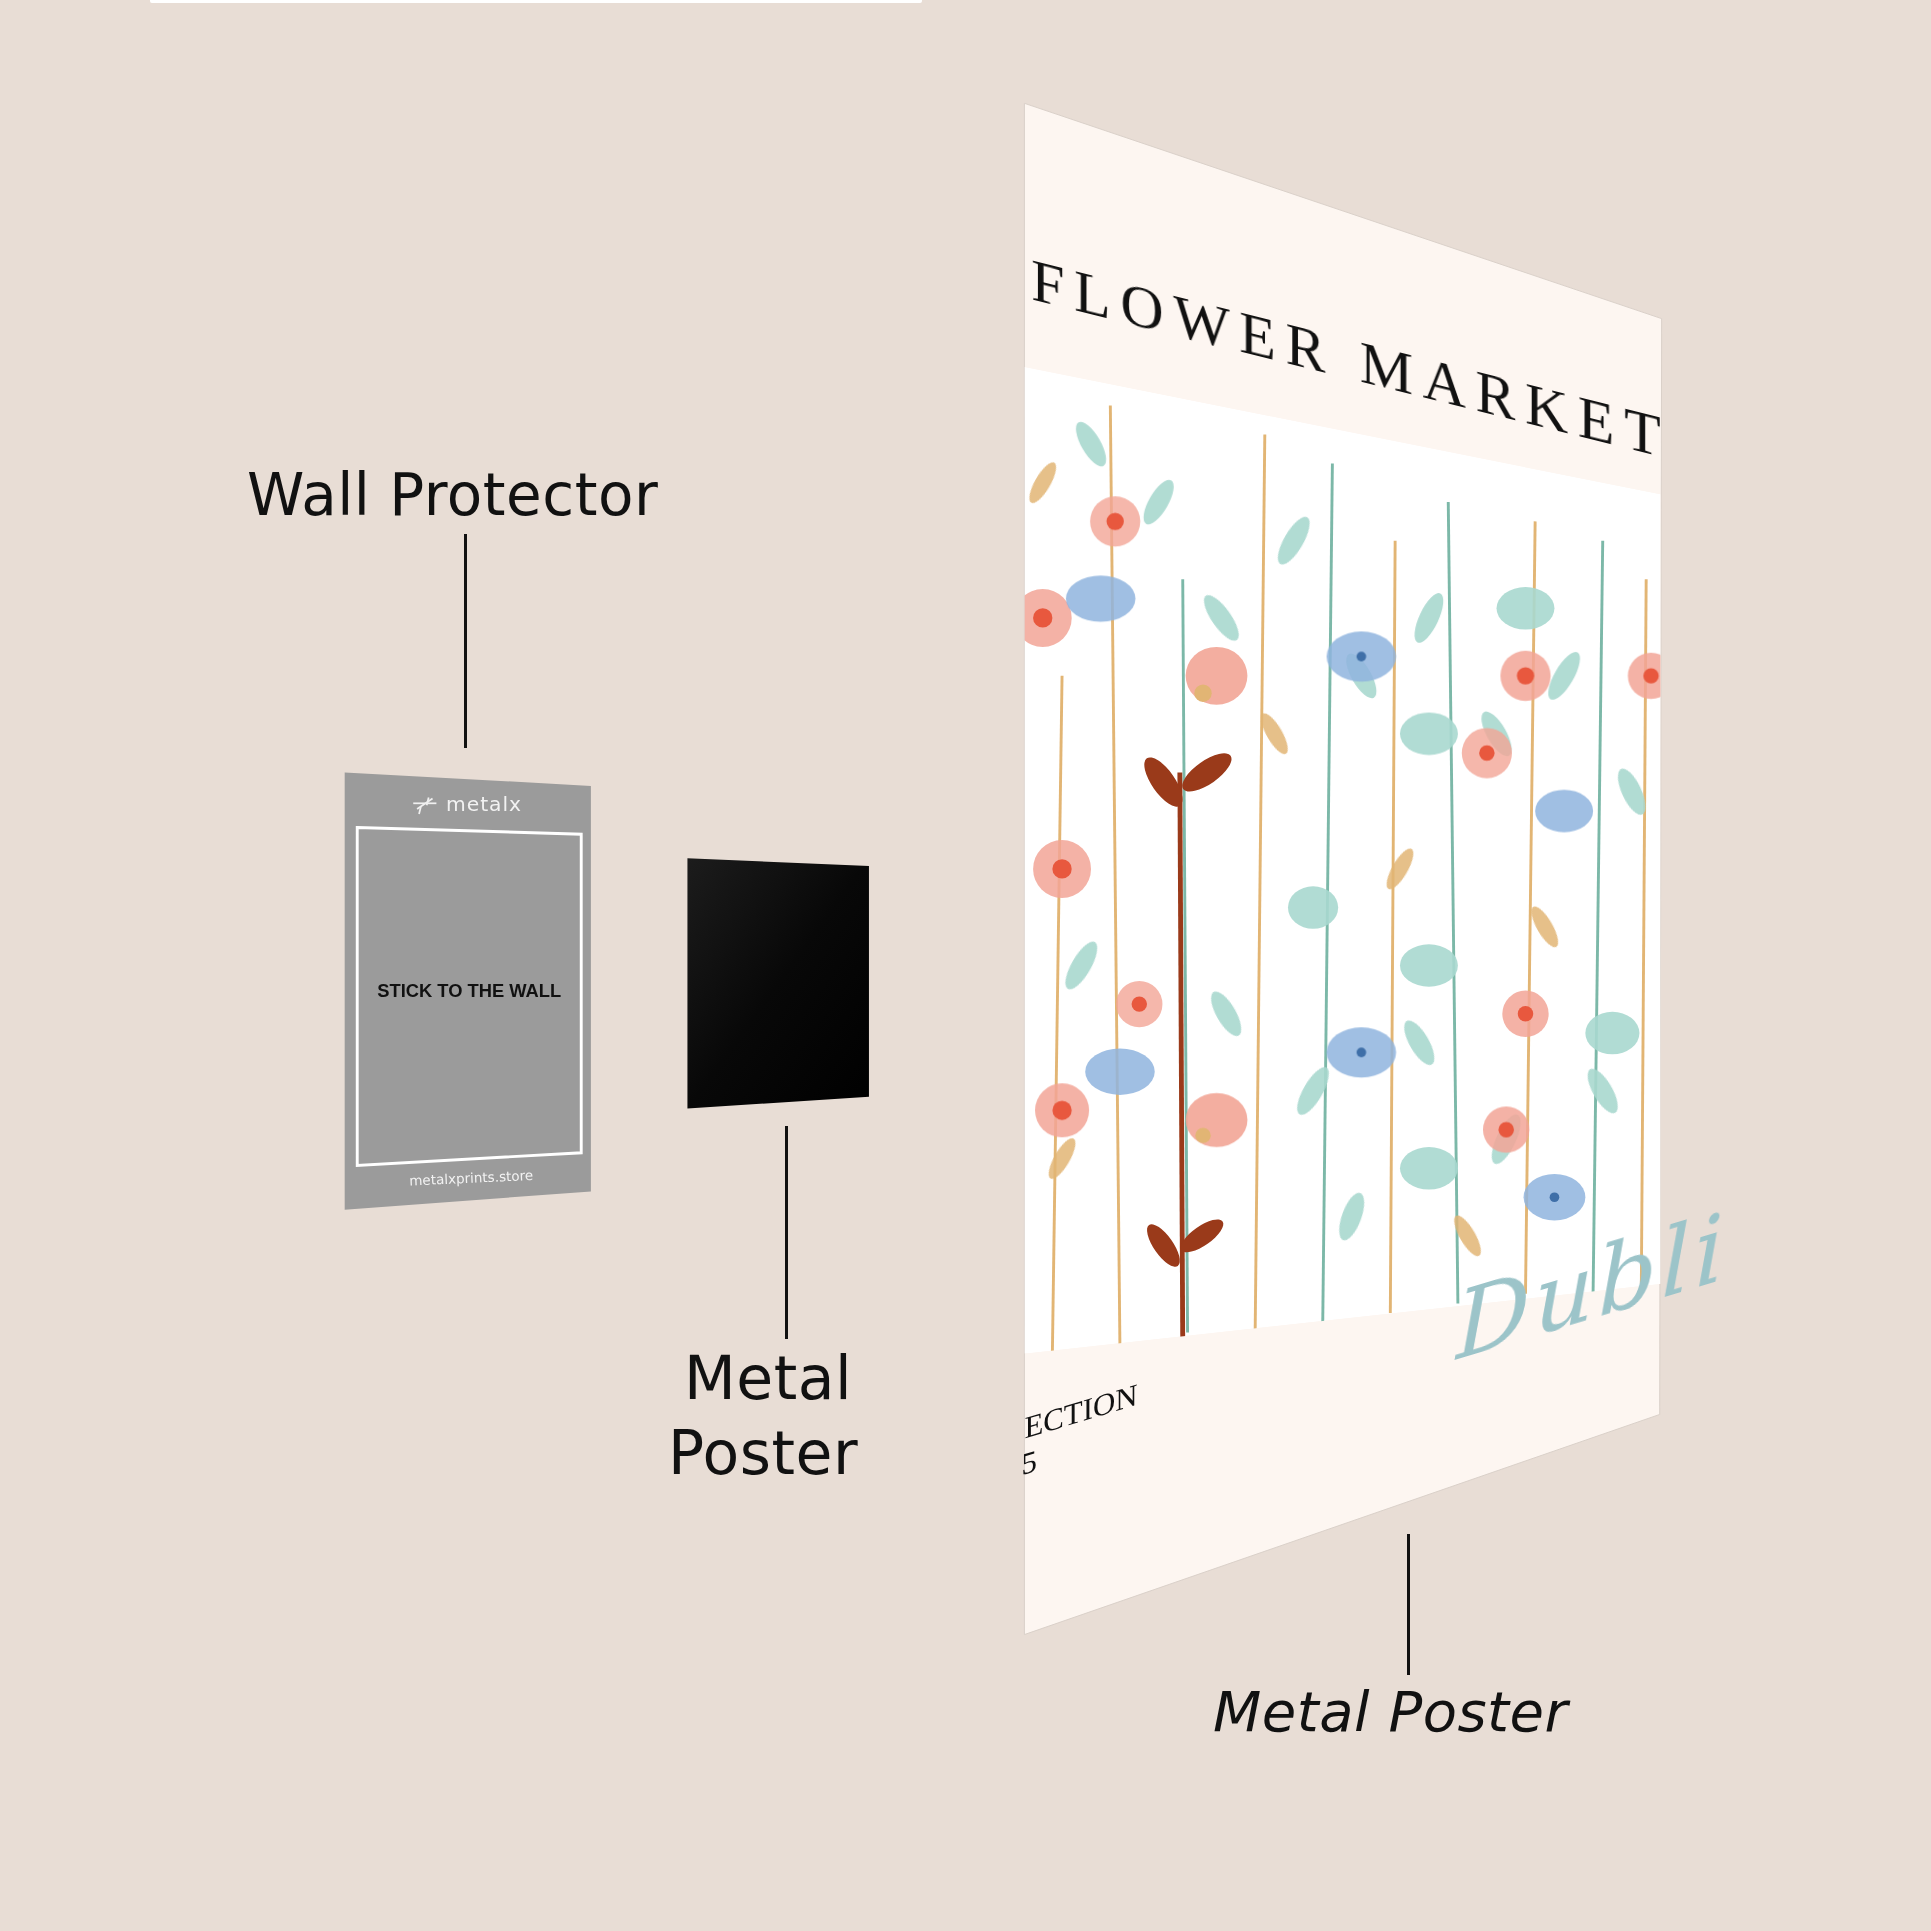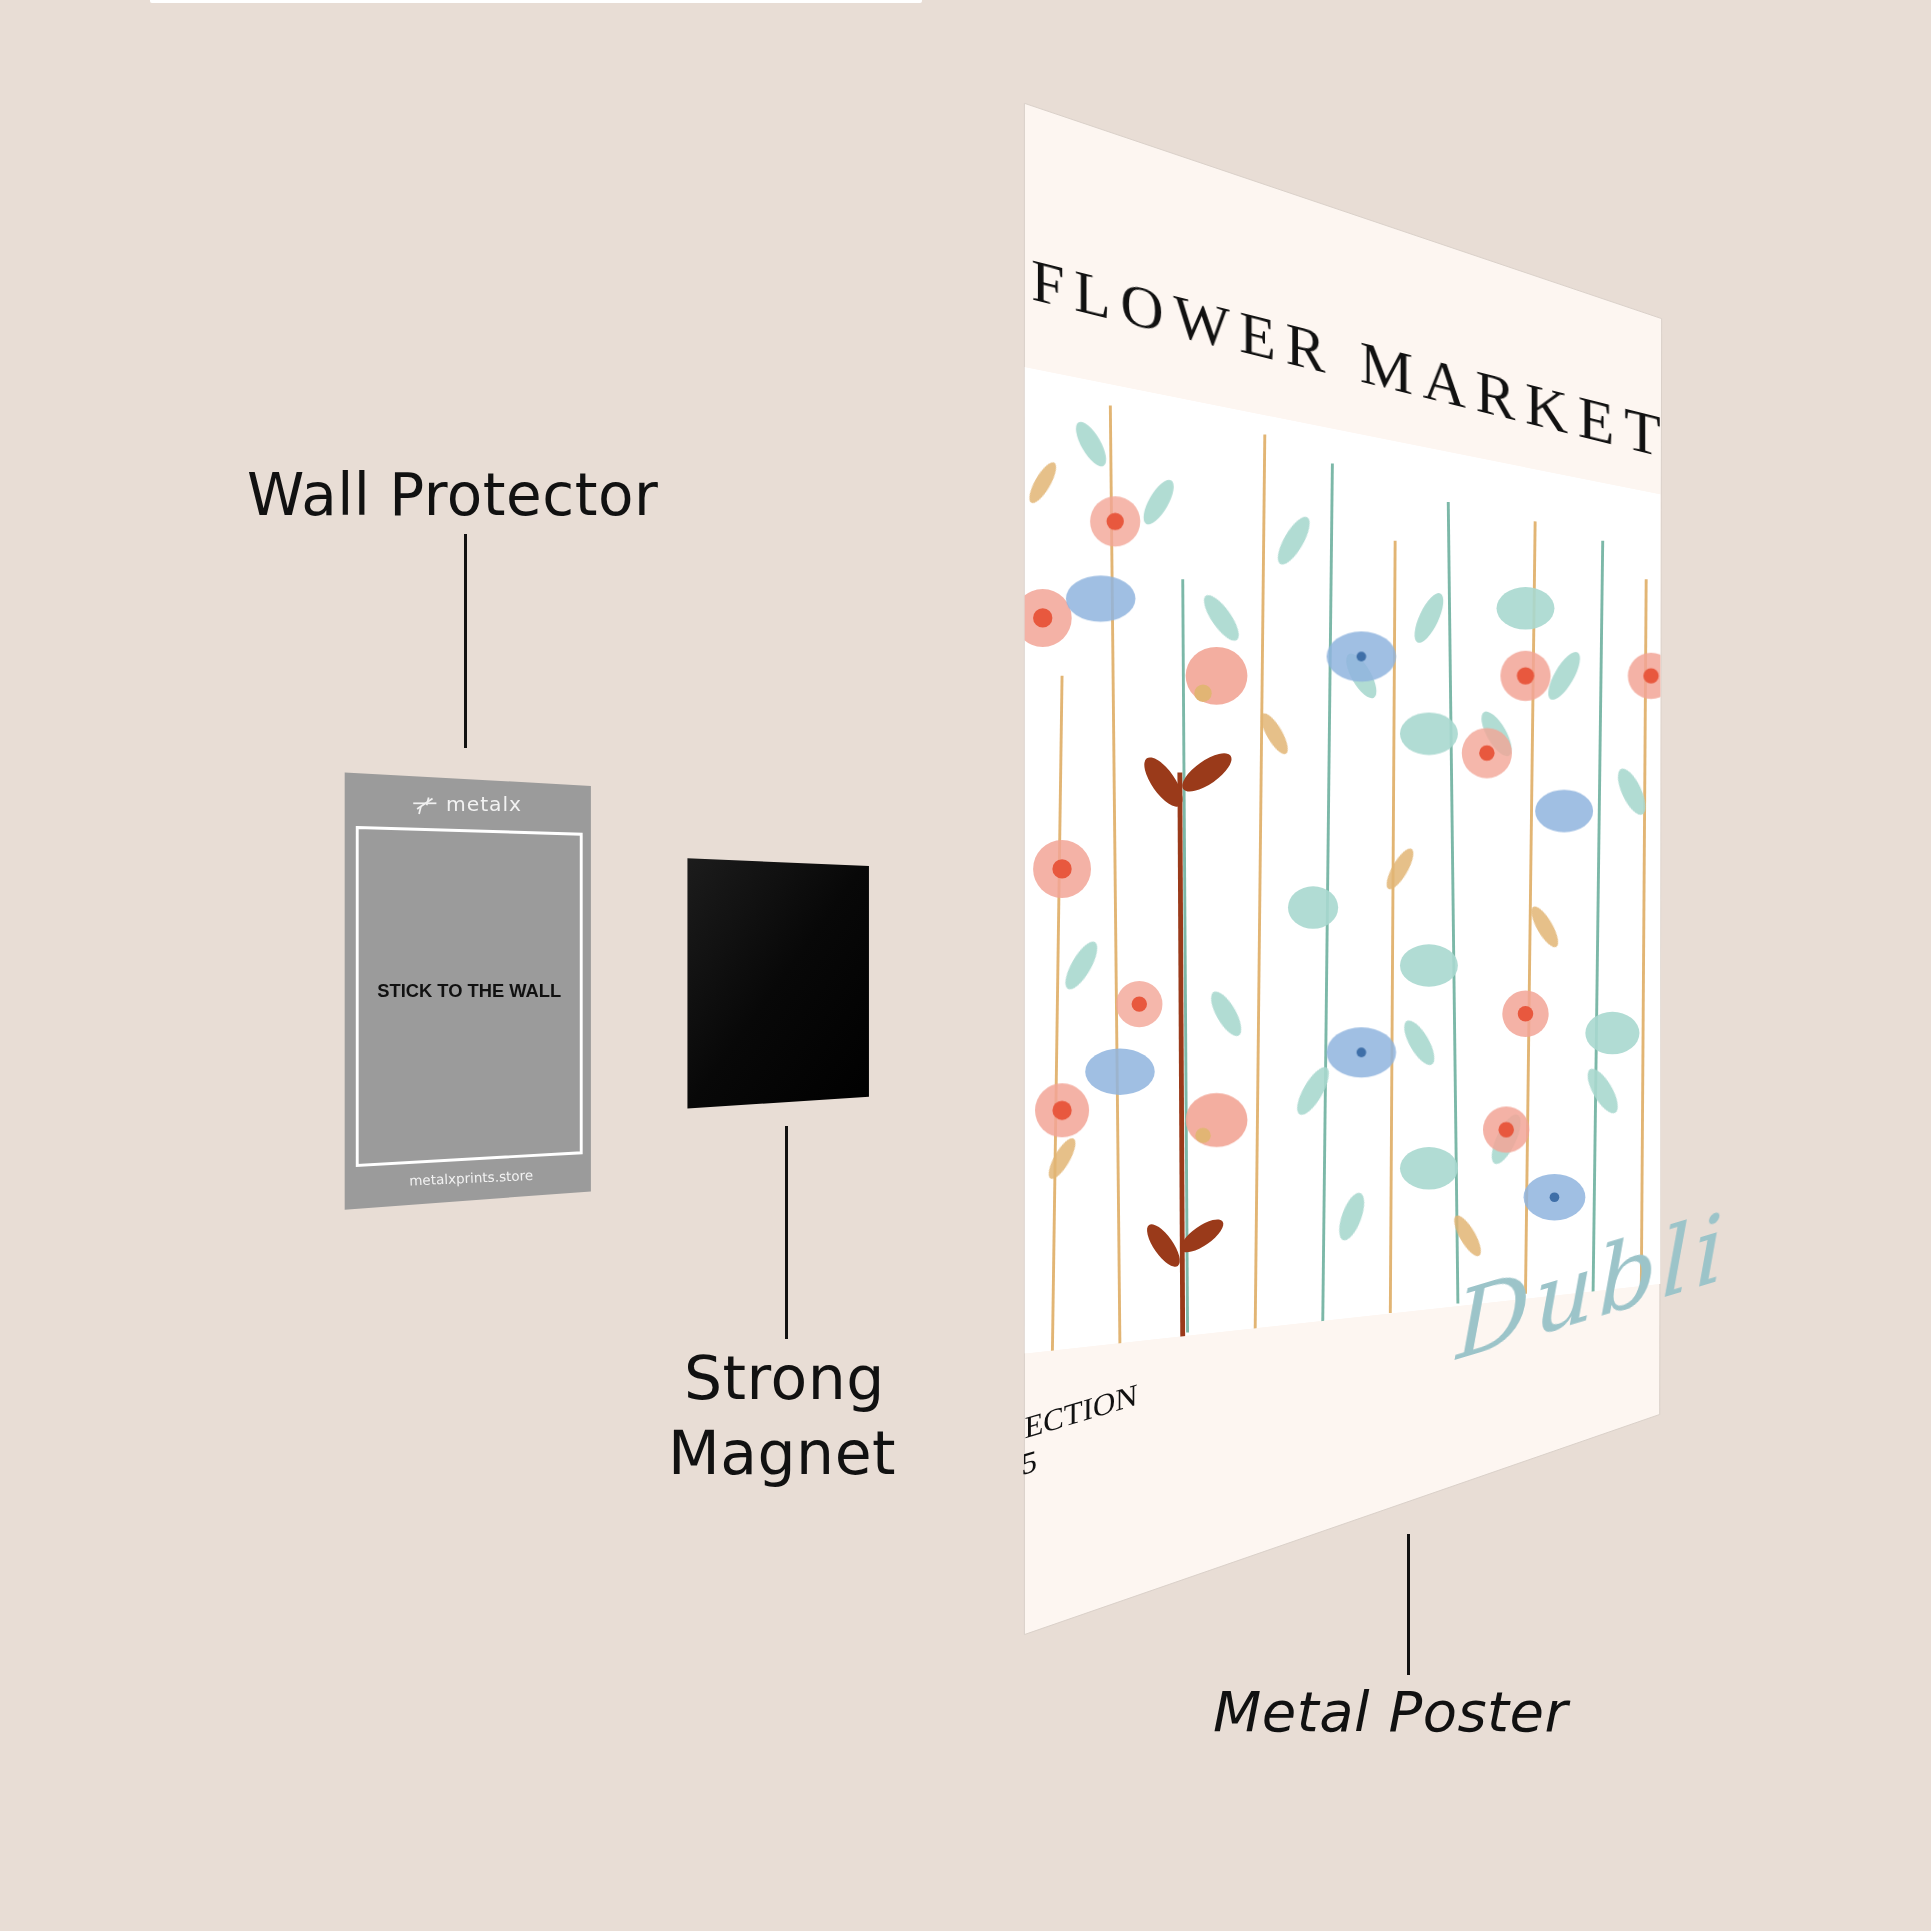--- a/index.html
+++ b/index.html
@@ -27,22 +27,22 @@
 </style>
 </head>
 <body>
 
 <div class="abs top-strip"></div>
 
 <div class="abs label" style="left:247px; top:466px; font-size:58px;">Wall Protector</div>
 <div class="abs leader" style="left:464px; top:534px; height:214px;"></div>
 
 <div class="abs leader" style="left:785px; top:1126px; height:213px;"></div>
-<div class="abs label" style="left:684px; top:1348px; font-size:60px;">Strong</div>
-<div class="abs label" style="left:668px; top:1423px; font-size:60px;">Magnet</div>
+<div class="abs label" style="left:684px; top:1348px; font-size:60px;">Metal</div>
+<div class="abs label" style="left:668px; top:1423px; font-size:60px;">Poster</div>
 
 <div class="abs leader" style="left:1407px; top:1534px; height:141px;"></div>
 <div class="abs label" style="left:1213px; top:1684px; font-size:56px;font-style:italic;">Metal Poster</div>
 
 <svg class="scene" width="1931" height="1931" viewBox="0 0 2000 2000">
   <defs>
     <linearGradient id="magGrad" x1="0" y1="0" x2="1" y2="1">
       <stop offset="0" stop-color="#1c1c1c"></stop>
       <stop offset="0.5" stop-color="#080808"></stop>
       <stop offset="1" stop-color="#000000"></stop>

